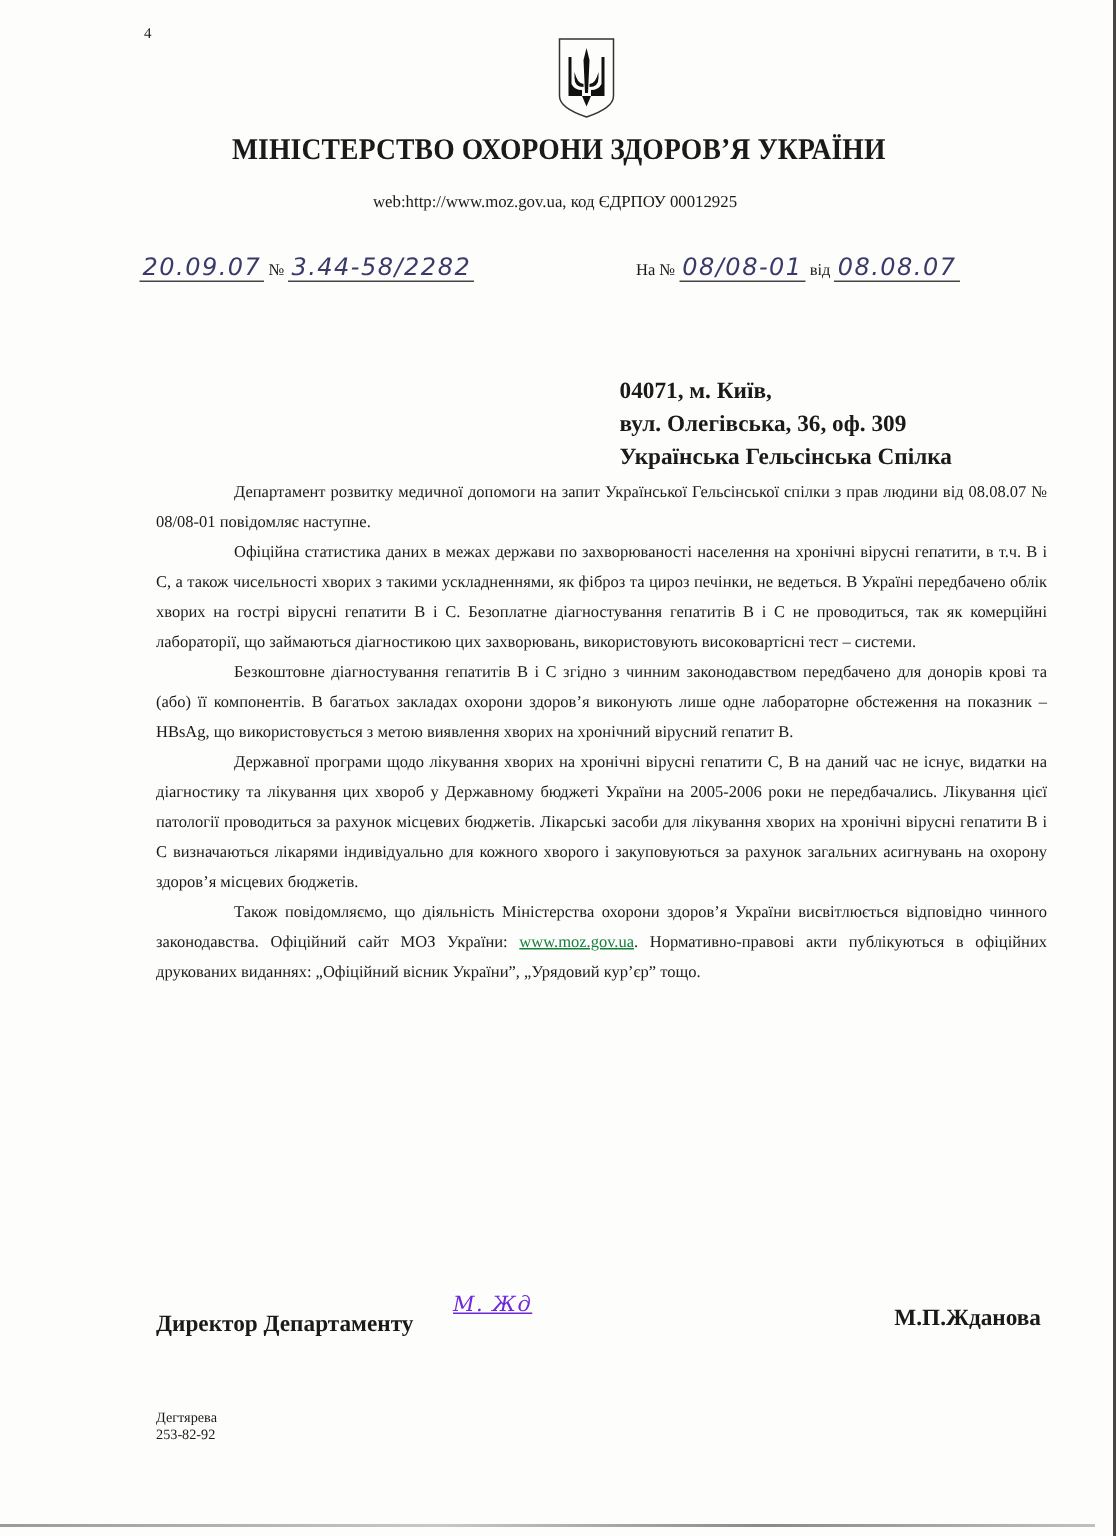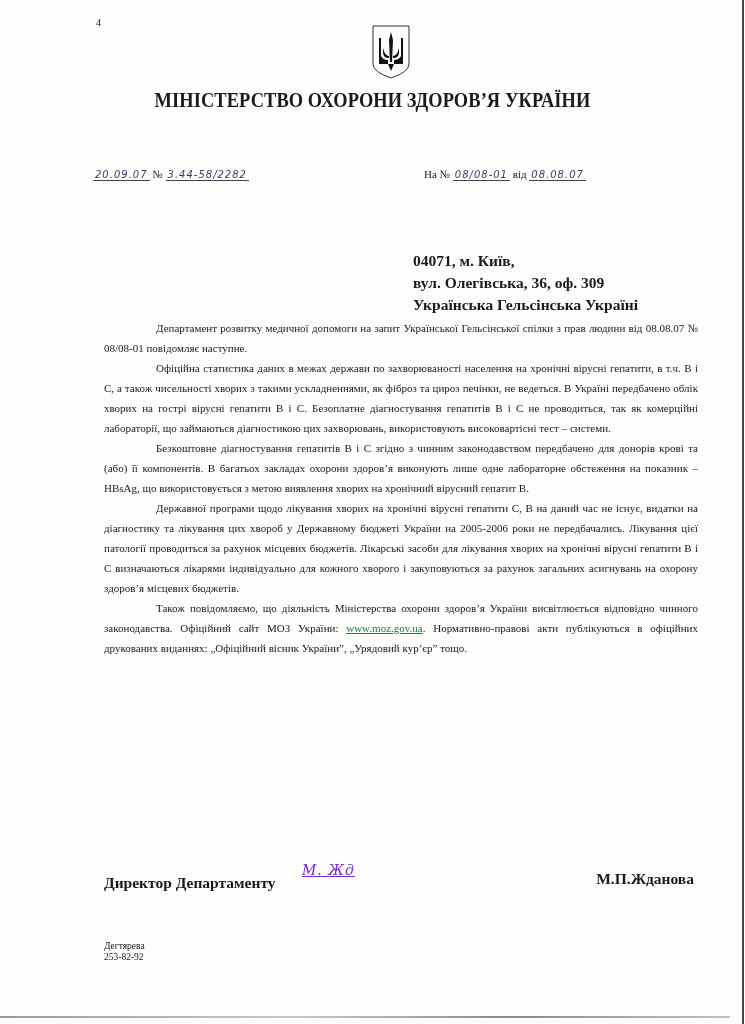--- a/index.html
+++ b/index.html
@@ -8,21 +8,21 @@
       background: #fdfdfc;
       font-family: "Liberation Serif", serif;
       color: #1a1a1a;
     }
     .right-edge { position: absolute; right: 1px; top: 0; width: 2px; height: 1024px; background: #4a4442; }
     .bottom-edge { position: absolute; left: 0; bottom: 6px; width: 730px; height: 2px; background: linear-gradient(90deg, #9a9a9a, #c8c8c8 40%, #8a8a8a 70%, #c0c0c0); }
     .page-num { position: absolute; left: 96px; top: 17px; font-size: 10px; }
     .coat { position: absolute; left: 371px; top: 24px; width: 40px; height: 56px; }
     .ministry { position: absolute; left: 0; width: 745px; top: 89px; text-align: center; font-size: 20px; font-weight: bold; letter-spacing: 0.1px; transform: scaleX(0.92); transform-origin: 50% 0; }
     .addr { position: absolute; left: 110px; width: 520px; top: 128px; text-align: center; font-size: 11.2px; line-height: 14px; }
-    .hand { font-family: "DejaVu Sans", sans-serif; font-style: italic; color: #3a3a6a; font-size: 10px; letter-spacing: 1px; }
+    .hand { font-family: "DejaVu Sans", sans-serif; font-style: italic; color: #3a3a6a; font-size: 16px; letter-spacing: 1px; }
     .ref-left { position: absolute; left: 93px; top: 168px; font-size: 11px; }
     .ref-right { position: absolute; left: 424px; top: 168px; font-size: 11px; }
     .field { display: inline-block; border-bottom: 1px solid #444; padding: 0 2px; }
     .recipient { position: absolute; left: 413px; top: 209px; font-weight: bold; font-size: 15.5px; line-height: 22px; margin-top: 41px; }
     .body-text { position: absolute; left: 104px; width: 594px; top: 318px; font-size: 11px; line-height: 20px; text-align: justify; }
     .body-text p { margin: 0; text-indent: 52px; }
     .body-text a { color: #15803d; text-decoration: underline; }
     .sig-row { position: absolute; left: 104px; width: 594px; top: 874px; font-weight: bold; font-size: 15.5px; }
     .sig-title { position: absolute; left: 0; top: 0; }
     .sig-name { position: absolute; right: 4px; top: -4px; }
@@ -42,38 +42,39 @@
   <path d="M20 8 L22 16 L21 38 L19 38 L18 16 Z" fill="#111"></path>
   <path d="M8 14 L10 14 L10 32 Q12 36 17 36 L17 40 L8 40 Z" fill="#111"></path>
   <path d="M32 14 L30 14 L30 32 Q28 36 23 36 L23 40 L32 40 Z" fill="#111"></path>
   <path d="M12 24 Q14 32 18 32 L18 34 Q12 34 12 28 Z" fill="#111"></path>
   <path d="M28 24 Q26 32 22 32 L22 34 Q28 34 28 28 Z" fill="#111"></path>
   <path d="M17 40 L20 47 L23 40 Z" fill="#111"></path>
 </svg>
 
 <div class="ministry">МІНІСТЕРСТВО ОХОРОНИ ЗДОРОВ’Я УКРАЇНИ</div>
 <div class="addr">
+  <div>web:http://www.moz.gov.ua, код ЄДРПОУ 00012925</div>
 </div>
 
 <div class="ref-left">
   <span class="field hand">20.09.07</span>
   <span>№</span>
   <span class="field hand">3.44-58/2282</span>
 </div>
 <div class="ref-right">
   <span>На №</span>
   <span class="field hand">08/08-01</span>
   <span>від</span>
   <span class="field hand">08.08.07</span>
 </div>
 
 <div class="recipient">
   <div>04071, м. Київ,</div>
   <div>вул. Олегівська, 36, оф. 309</div>
-  <div>Українська Гельсінська Україні</div>
+  <div>Українська Гельсінська Спілка</div>
 </div>
 
 <div class="body-text">
   <p>Департамент розвитку медичної допомоги на запит Української Гельсінської спілки з прав людини від 08.08.07 № 08/08-01 повідомляє наступне.</p>
   <p>Офіційна статистика даних в межах держави по захворюваності населення на хронічні вірусні гепатити, в т.ч. В і С, а також чисельності хворих з такими ускладненнями, як фіброз та цироз печінки, не ведеться. В Україні передбачено облік хворих на гострі вірусні гепатити В і С. Безоплатне діагностування гепатитів В і С не проводиться, так як комерційні лабораторії, що займаються діагностикою цих захворювань, використовують високовартісні тест – системи.</p>
   <p>Безкоштовне діагностування гепатитів В і С згідно з чинним законодавством передбачено для донорів крові та (або) її компонентів. В багатьох закладах охорони здоров’я виконують лише одне лабораторне обстеження на показник – HBsAg, що використовується з метою виявлення хворих на хронічний вірусний гепатит В.</p>
   <p>Державної програми щодо лікування хворих на хронічні вірусні гепатити С, В на даний час не існує, видатки на діагностику та лікування цих хвороб у Державному бюджеті України на 2005-2006 роки не передбачались. Лікування цієї патології проводиться за рахунок місцевих бюджетів. Лікарські засоби для лікування хворих на хронічні вірусні гепатити В і С визначаються лікарями індивідуально для кожного хворого і закуповуються за рахунок загальних асигнувань на охорону здоров’я місцевих бюджетів.</p>
   <p><span>Також повідомляємо, що діяльність Міністерства охорони здоров’я України висвітлюється відповідно чинного законодавства. Офіційний сайт МОЗ України: </span><a>www.moz.gov.ua</a><span>. Нормативно-правові акти публікуються в офіційних друкованих виданнях: „Офіційний вісник України”, „Урядовий кур’єр” тощо.</span></p>
 </div>
 

